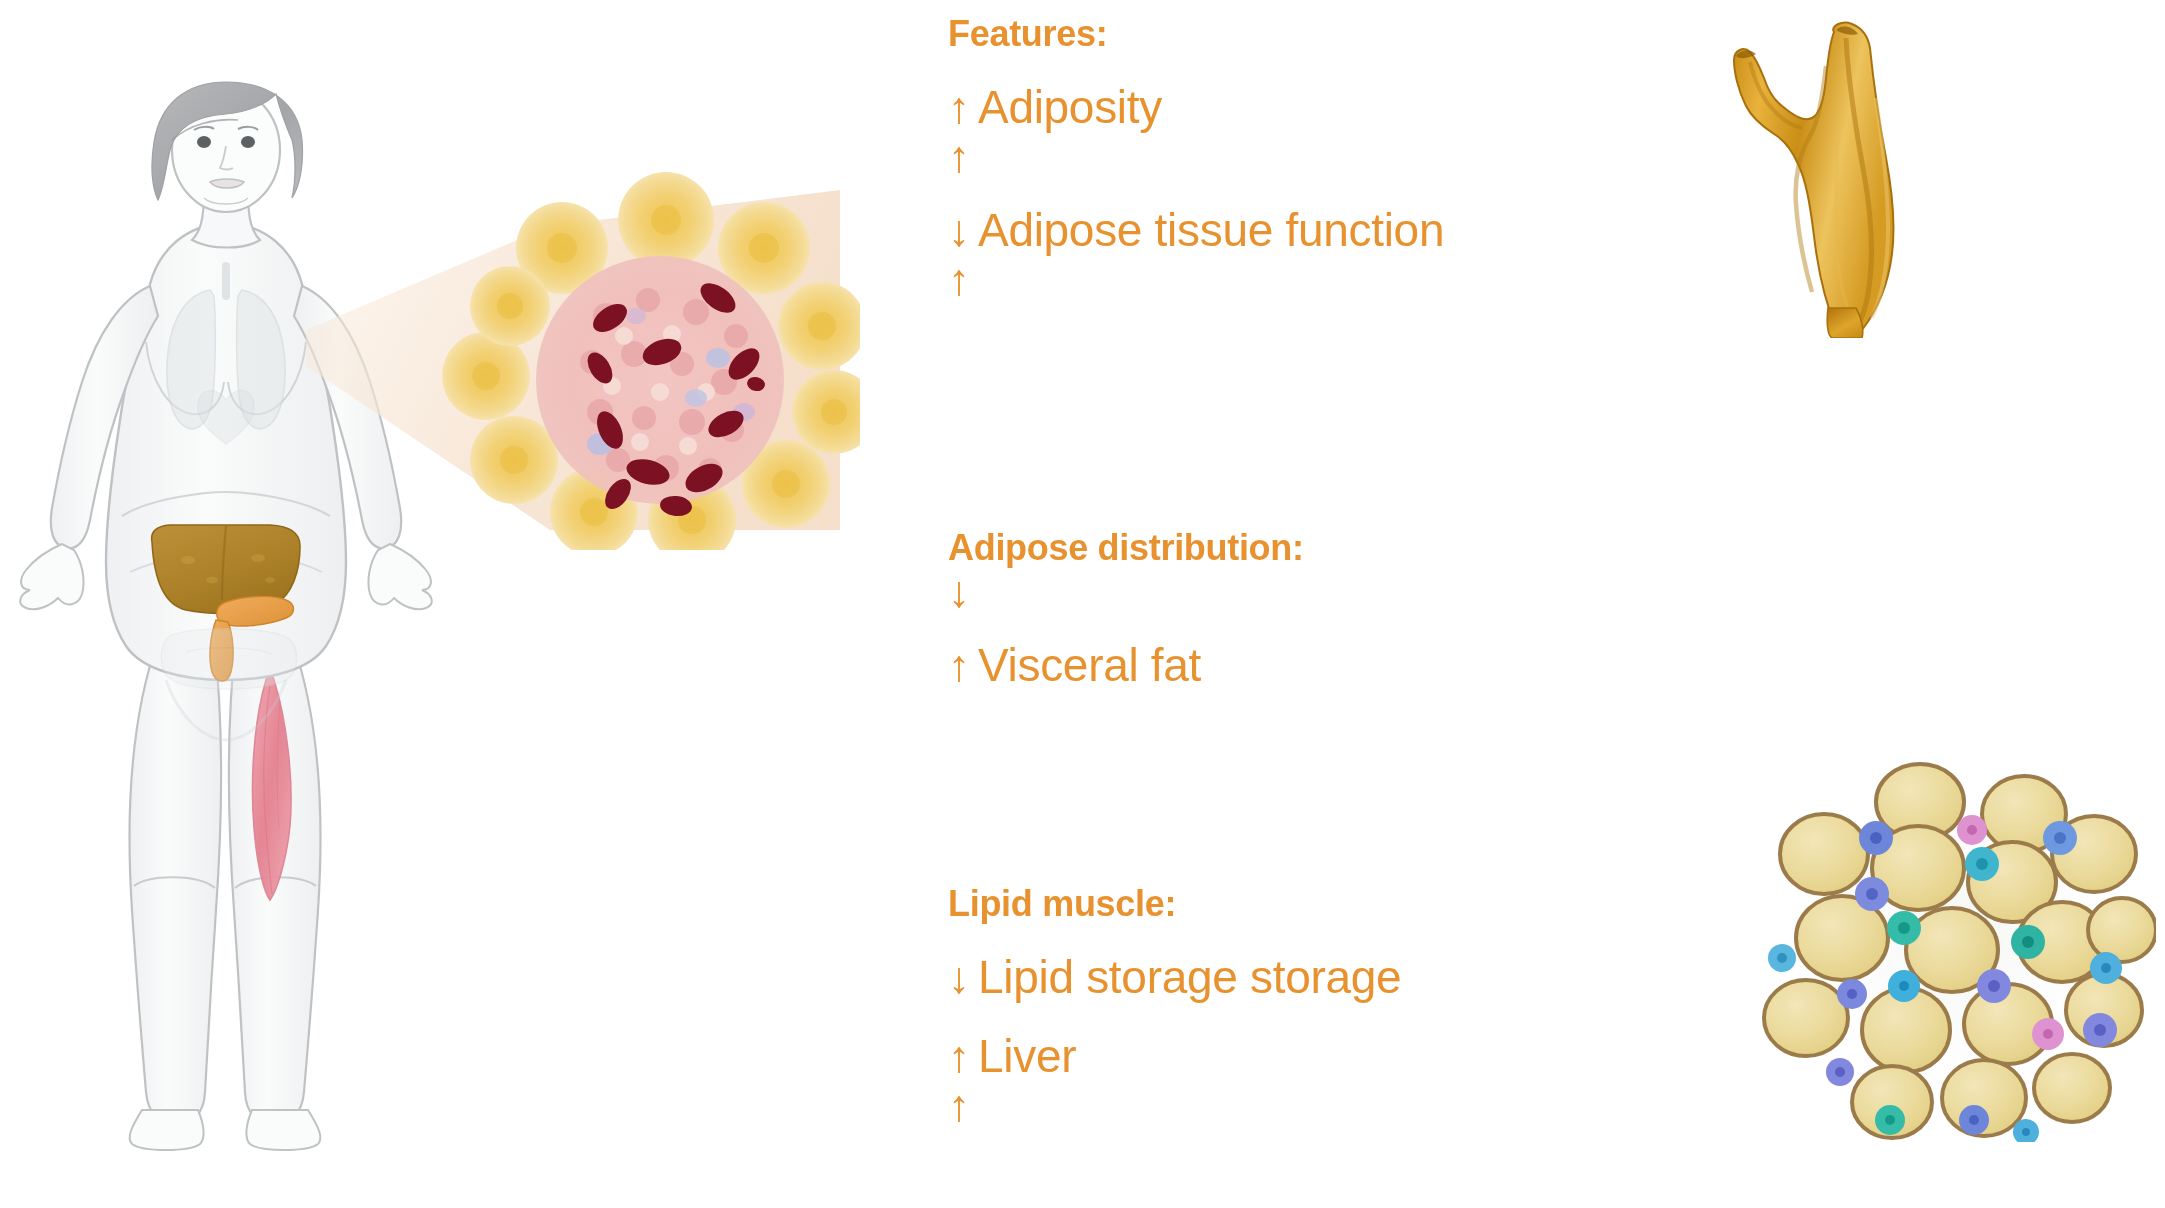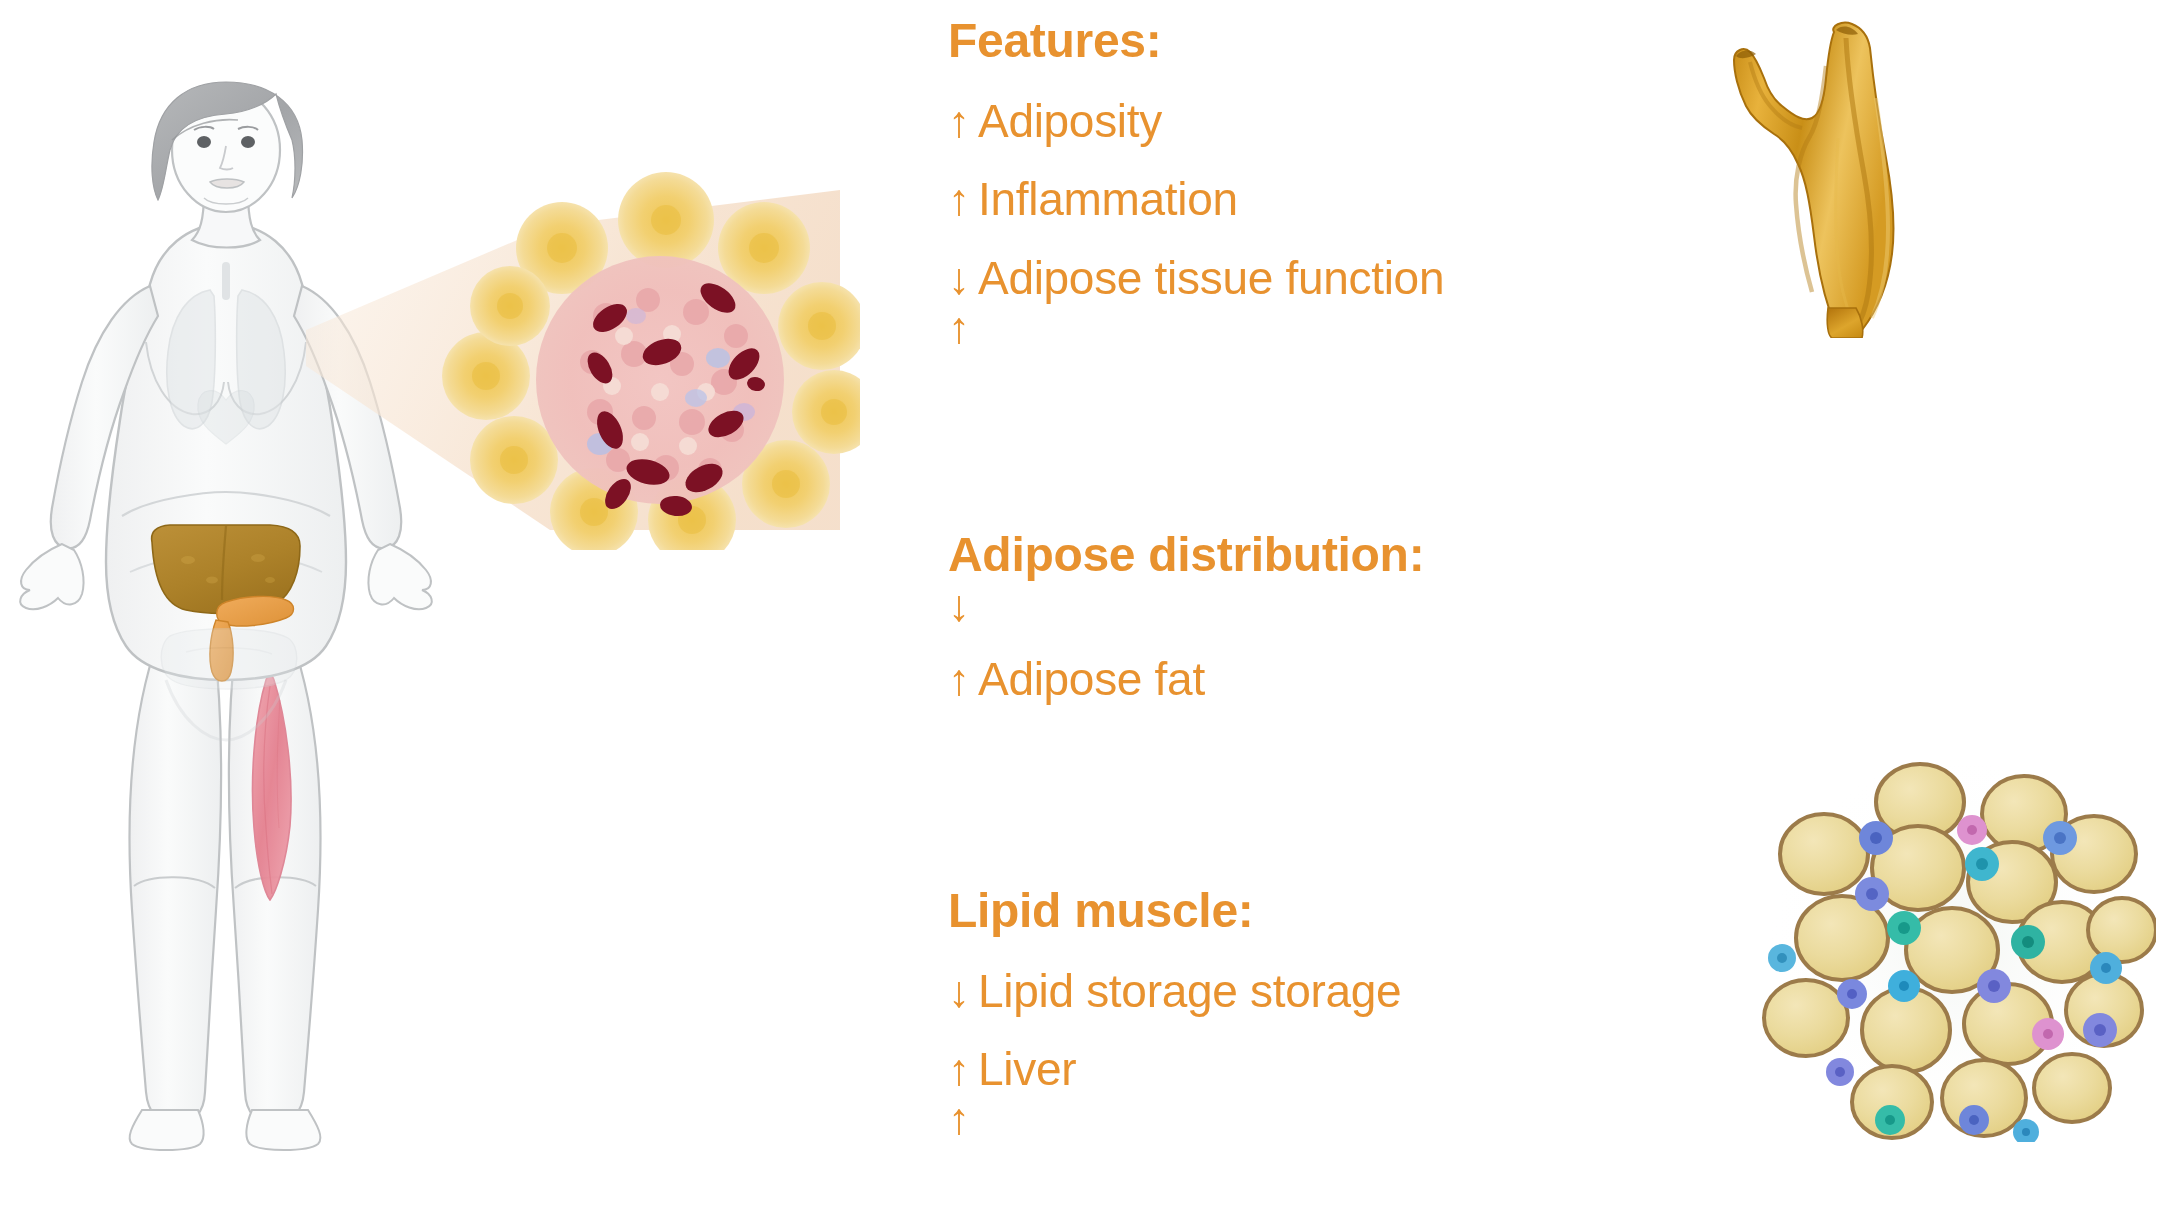--- a/index.html
+++ b/index.html
@@ -43,21 +43,21 @@
     position: absolute;
     left: 948px; top: 0px;
     width: 740px; height: 1208px;
   }
   .text-block { position: absolute; left: 0; width: 740px; }
   #block-features     { top: 14px; }
   #block-distribution { top: 528px; }
   #block-lipid        { top: 884px; }
 
   .block-heading {
-    font-size: 48px;
+    font-size: 36px;
     font-weight: bold;
     color: #E8922F;
     line-height: 1.12;
     letter-spacing: -0.3px;
     white-space: nowrap;
     margin: 0 0 2px 0;
   }
   .block-list {
     list-style: none;
     margin: 0; padding: 0;
@@ -392,41 +392,40 @@
 
     <div class="text-block" id="block-features">
       <div class="block-heading">Features:</div>
       <ul class="block-list">
         <li>
           <span class="arrow">↑</span>
           <span class="item-label">Adiposity</span>
         </li>
         <li>
           <span class="arrow">↑</span>
-          <span class="item-label">Inflammation</span>
         </li>
         <li>
           <span class="arrow">↓</span>
           <span class="item-label">Adipose tissue function</span>
         </li>
         <li>
           <span class="arrow">↑</span>
         </li>
       </ul>
     </div>
 
     <div class="text-block" id="block-distribution">
       <div class="block-heading">Adipose distribution:</div>
       <ul class="block-list">
         <li>
           <span class="arrow">↓</span>
         </li>
         <li>
           <span class="arrow">↑</span>
-          <span class="item-label">Adipose fat</span>
+          <span class="item-label">Visceral fat</span>
         </li>
       </ul>
     </div>
 
     <div class="text-block" id="block-lipid">
       <div class="block-heading">Lipid muscle:</div>
       <ul class="block-list">
         <li>
           <span class="arrow">↓</span>
           <span class="item-label">Lipid storage storage</span>

